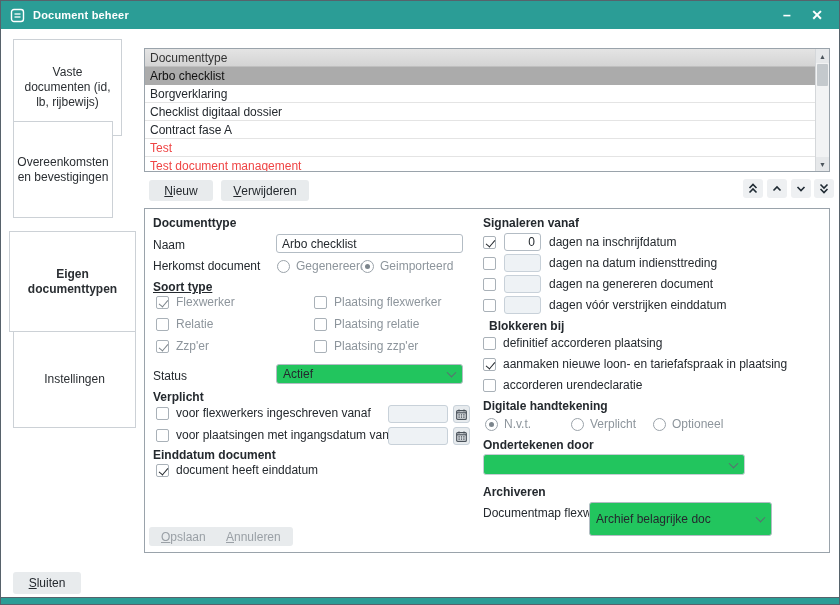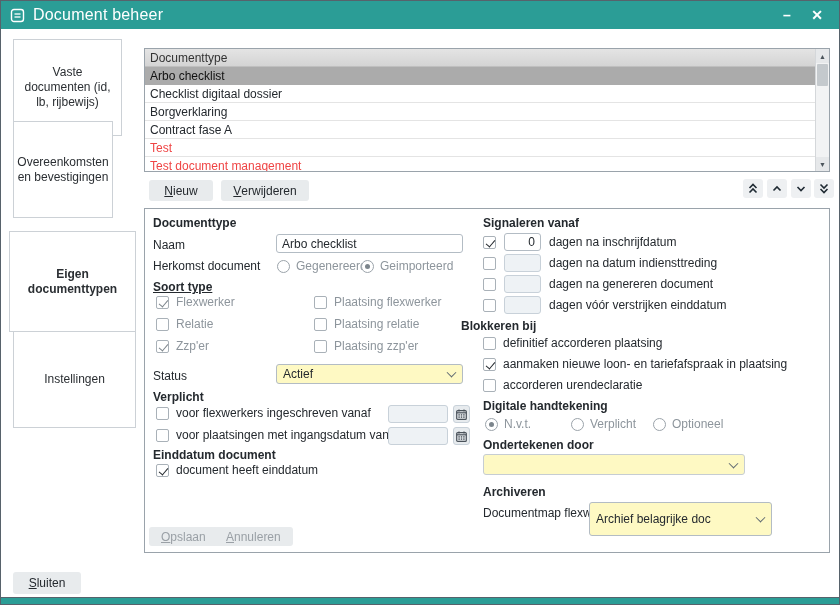--- a/index.html
+++ b/index.html
@@ -2,21 +2,21 @@
 <html><head>
 <meta charset="utf-8">
 <style>
   * { margin:0; padding:0; box-sizing:border-box; }
   body { font-family:"Liberation Sans", sans-serif; font-size:12px; color:#24292e; background:#e9e9e9; }
   .window { position:relative; width:840px; height:605px; background:#fff; border:1px solid #57626b; overflow:hidden; }
 
   
   .titlebar { position:absolute; left:0; top:0; right:0; height:28px; background:#2b9d96; display:flex; align-items:center; padding:0 9px; color:#fff; }
   .title-icon { width:15px; height:15px; margin-right:8px; flex:0 0 auto; }
-  .title-text { font-weight:normal; font-size:16px; letter-spacing:.2px; }
+  .title-text { font-weight:bold; font-size:11px; letter-spacing:.2px; }
   .titlebar .spacer { flex:1; }
   .winbtn { width:26px; height:22px; display:flex; align-items:center; justify-content:center; color:#fff; font-size:14px; font-weight:bold; cursor:default; }
   .winbtn.close { margin-left:4px; }
 
   
   .statusbar { position:absolute; left:0; right:0; bottom:0; height:7px; background:#2b9d96; border-top:1px solid #57626b; }
 
   
   .tab { position:absolute; border:1px solid #ccd1d6; background:#fff; display:flex; align-items:center; justify-content:center; text-align:center; padding:4px 6px; line-height:15px; color:#2b2f33; }
   .tab.selected { font-weight:bold; z-index:2; }
@@ -46,21 +46,21 @@
   .form-box { position:absolute; left:143px; top:207px; width:686px; height:345px; border:1px solid #9aa3ab; background:#fff; }
 
   .lbl { position:absolute; white-space:nowrap; color:#24292e; }
   .lbl.b { font-weight:bold; }
   .lbl.dis { color:#8d959c; }
 
   .input { position:absolute; border:1px solid #b3bcc4; border-radius:3px; background:#fff; font-family:"Liberation Sans", sans-serif; font-size:12px; color:#24292e; padding:0 5px; }
   .input.dis { background:#eef2f5; border-color:#c8d1d9; }
   .input.num { text-align:right; }
 
-  .select { position:absolute; border:1px solid #b3bcc4; border-radius:3px; background:#fef9c3; display:flex; align-items:center; padding:0 22px 0 6px; color:#24292e; }
+  .select { position:absolute; border:1px solid #b3bcc4; border-radius:3px; background:#22c55e; display:flex; align-items:center; padding:0 22px 0 6px; color:#24292e; }
   .select.dis { border-color:#c6cdd3; }
   .select .chev { position:absolute; right:7px; top:50%; width:7px; height:7px; border-right:1.5px solid #5f6a72; border-bottom:1.5px solid #5f6a72; transform:translateY(-70%) rotate(45deg); }
 
   
   .cb { position:absolute; width:13px; height:13px; border:1px solid #a9b1b8; border-radius:2px; background:#fff; }
   .cb.checked::after { content:""; position:absolute; left:3.5px; top:0.5px; width:4px; height:8px; border:solid #24292e; border-width:0 1.8px 1.8px 0; transform:rotate(40deg); }
   .cb.checked.dis::after { border-color:#7d858c; }
   .radio { position:absolute; width:13px; height:13px; border:1px solid #9ba3aa; border-radius:50%; background:#fff; }
   .radio.selected::after { content:""; position:absolute; left:3px; top:3px; width:5px; height:5px; border-radius:50%; background:#7c858c; }
 
@@ -93,22 +93,22 @@
       <span>Eigen documenttypen</span>
     </div>
   <div class="tab" style="left:12px; top:330px; width:123px; height:97px;">
       <span>Instellingen</span>
     </div>
 
   <div class="doc-list">
     <div class="list-viewport">
       <div class="list-header">Documenttype</div>
       <div class="list-row selected">Arbo checklist</div>
+      <div class="list-row">Borgverklaring</div>
       <div class="list-row">Checklist digitaal dossier</div>
-      <div class="list-row">Borgverklaring</div>
       <div class="list-row">Contract fase A</div>
       <div class="list-row muted">Test</div>
       <div class="list-row muted">Test document management</div>
     </div>
     <div class="scrollbar">
       <div class="scroll-btn up">▲</div>
       <div class="scroll-thumb"></div>
       <div class="scroll-btn down">▼</div>
     </div>
   </div>
@@ -229,21 +229,21 @@
   <span class="lbl" style="left:548px; top:255px;">dagen na datum indiensttreding</span>
 
   <span class="cb" style="left:482px; top:277px;"></span>
   <input class="input dis num" style="left: 503px; top: 274px; width: 37px; height: 18px;" value="">
   <span class="lbl" style="left:548px; top:276px;">dagen na genereren document</span>
 
   <span class="cb" style="left:482px; top:298px;"></span>
   <input class="input dis num" style="left: 503px; top: 295px; width: 37px; height: 18px;" value="">
   <span class="lbl" style="left:548px; top:297px;">dagen vóór verstrijken einddatum</span>
 
-  <span class="lbl b" style="left:460px; top:318px;">Blokkeren bij</span>
+  <span class="lbl b" style="left:488px; top:318px;">Blokkeren bij</span>
 
   <span class="cb" style="left:482px; top:336px;"></span>
   <span class="lbl" style="left:502px; top:335px;text-align:center;">definitief accorderen plaatsing</span>
 
   <span class="cb checked" style="left:482px; top:357px;"></span>
   <span class="lbl" style="left:502px; top:356px;">aanmaken nieuwe loon- en tariefafspraak in plaatsing</span>
 
   <span class="cb" style="left:482px; top:378px;"></span>
   <span class="lbl" style="left:502px; top:377px;">accorderen urendeclaratie</span>
 

